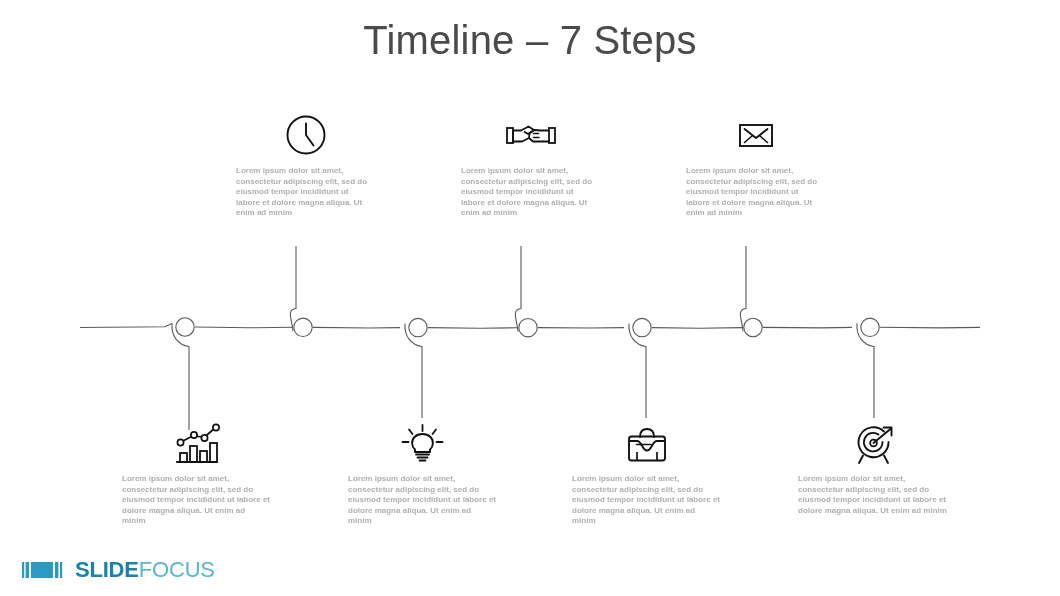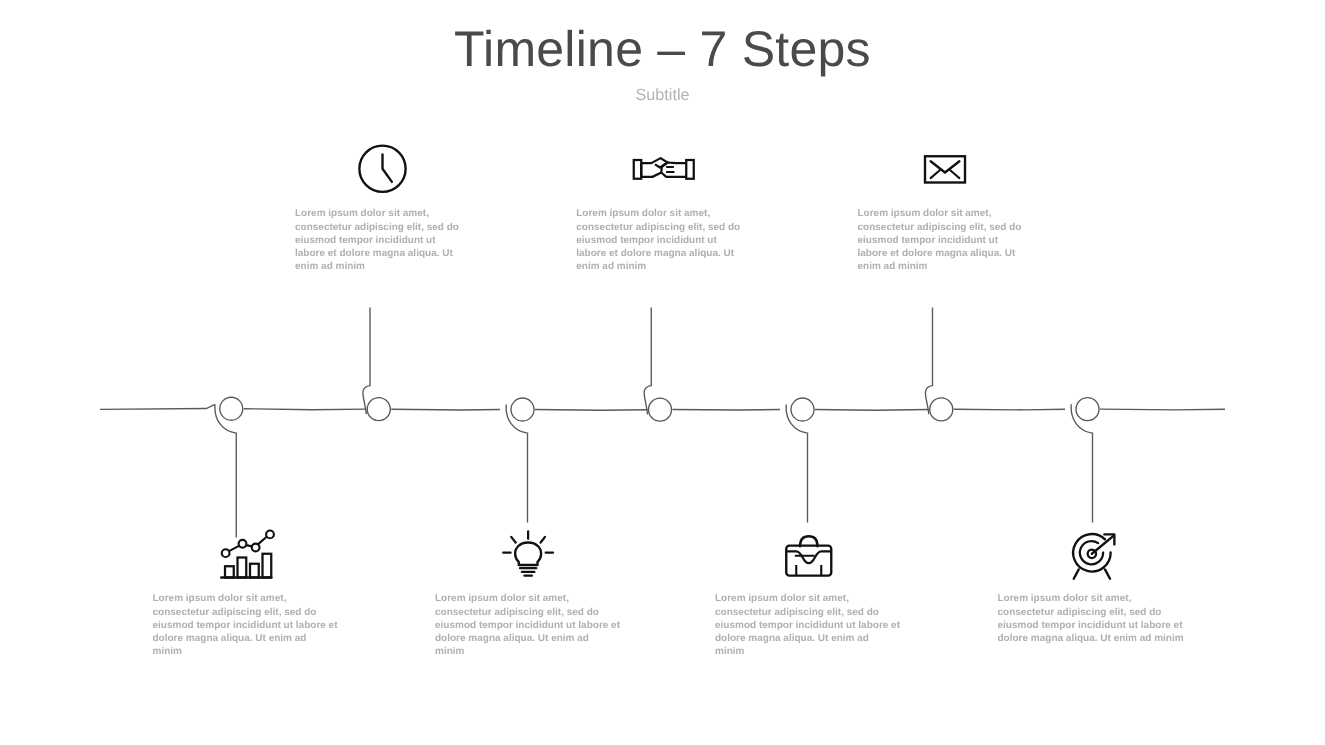--- a/index.html
+++ b/index.html
@@ -126,21 +126,20 @@
     font-weight: 400;
     color: #58b4d4;
   }
 </style>
 </head>
 <body>
 
 <div class="slide">
 
   <div class="title">Timeline – 7 Steps</div>
-  <div class="subtitle">Subtitle</div>
 
   <svg class="timeline-svg" viewBox="0 0 1060 596">
 
     <path class="tl-path" d="M 80,327.5 L 165,326.8 L 172,323.5"></path>
     <path class="tl-path" d="M 195,327 L 250,327.8 L 293,327.3"></path>
     <path class="tl-path" d="M 313,327.4 L 370,328 L 400,327.6"></path>
     <path class="tl-path" d="M 428,327.6 L 480,328.2 L 518,327.8"></path>
     <path class="tl-path" d="M 538,327.6 L 590,328 L 624,327.6"></path>
     <path class="tl-path" d="M 652,327.6 L 700,328.2 L 743,327.6"></path>
     <path class="tl-path" d="M 763,327.4 L 820,327.9 L 852,327.4"></path>
@@ -276,14 +275,26 @@
         <path d="M 23.5,21 L 41,6.5" fill="none" stroke="#111" stroke-width="1.9" stroke-linecap="round"></path>
 
         <path d="M 33.5,5.5 L 41.5,5.5 L 41.5,13.5" fill="none" stroke="#111" stroke-width="1.9" stroke-linejoin="round" stroke-linecap="round"></path>
 
         <path d="M 13,33.5 L 9,41 M 34,33.5 L 38,41" fill="none" stroke="#111" stroke-width="1.9" stroke-linecap="round"></path>
       </svg>
     </div>
     <div class="step-text" style="width:152px;">Lorem ipsum dolor sit amet, consectetur adipiscing elit, sed do eiusmod tempor incididunt ut labore et dolore magna aliqua. Ut enim ad minim</div>
   </div>
 
+  <div class="logo">
+    <svg class="logo-mark" width="46" height="20" viewBox="0 0 46 20">
+      <rect x="0" y="2" width="2.2" height="16" fill="#2b9bc4"></rect>
+      <rect x="3.6" y="2" width="3.4" height="16" fill="#2b9bc4"></rect>
+      <rect x="9" y="2" width="22" height="16" fill="#2b9bc4"></rect>
+      <rect x="33" y="2" width="3.4" height="16" fill="#2b9bc4"></rect>
+      <rect x="38" y="2" width="2.2" height="16" fill="#2b9bc4"></rect>
+    </svg>
+    <div class="logo-text">
+      <span class="logo-slide">SLIDE</span><span class="logo-focus">FOCUS</span>
+    </div>
+  </div>
 
 </div>
 
 </body></html>

